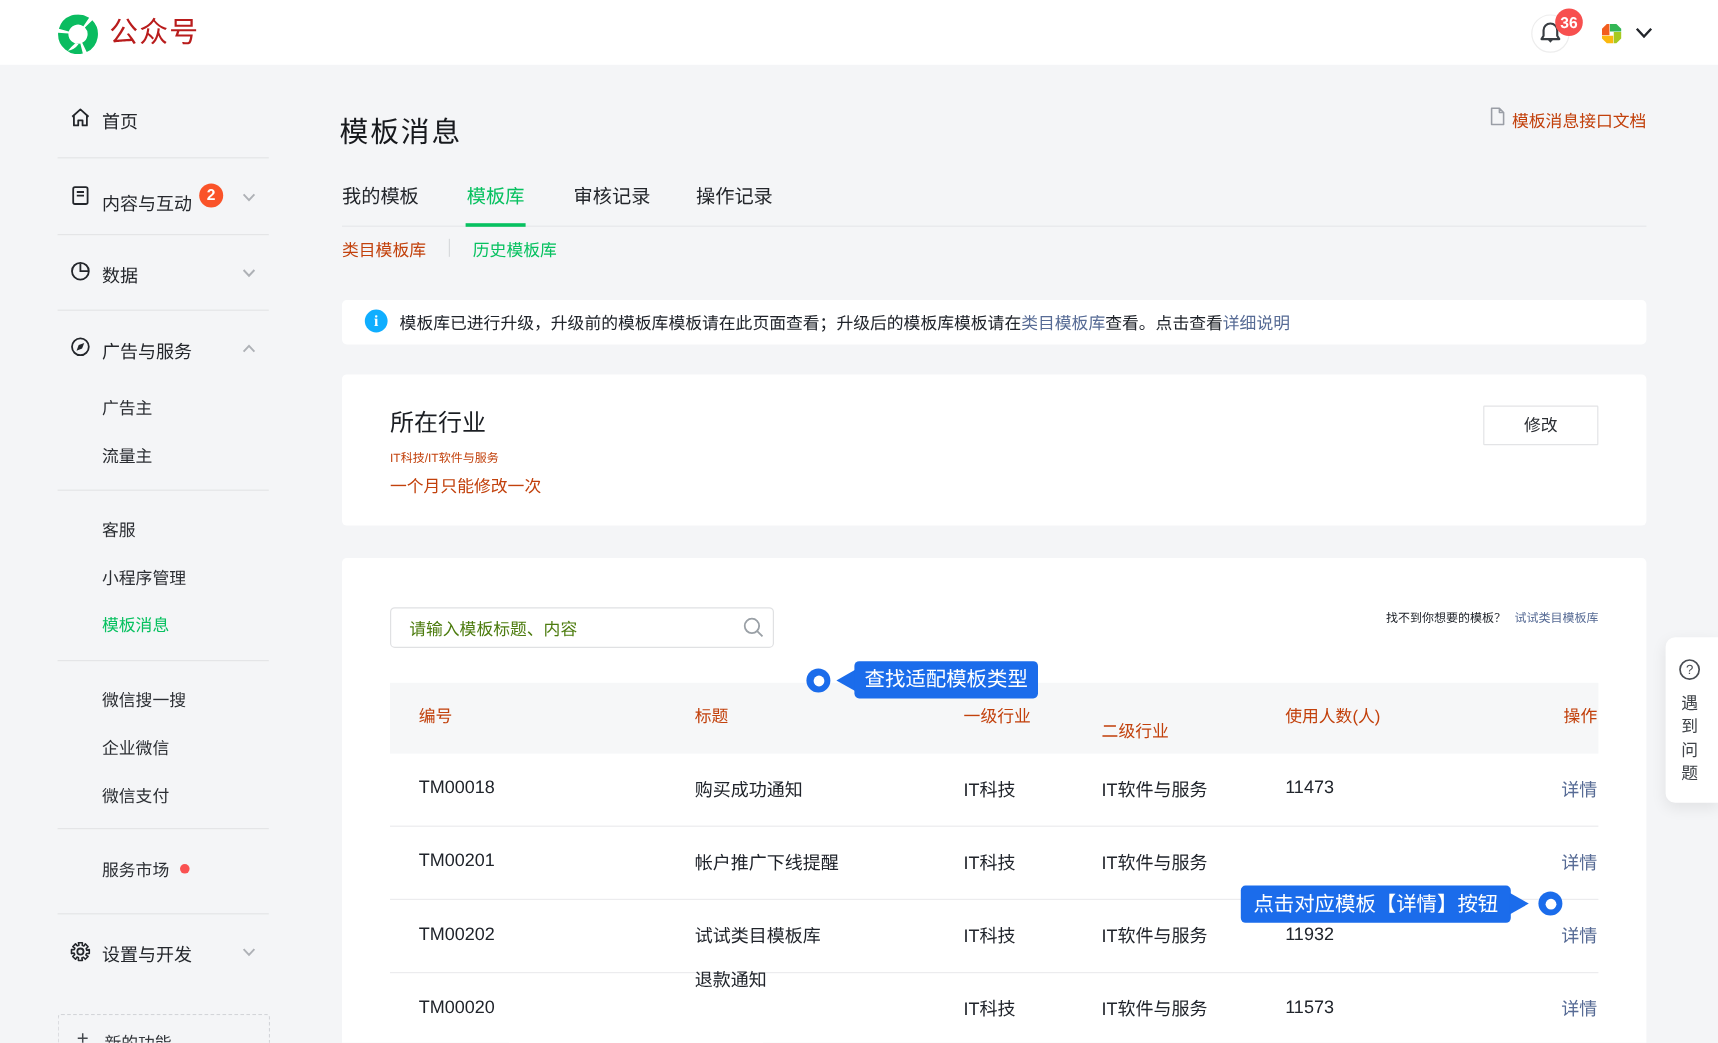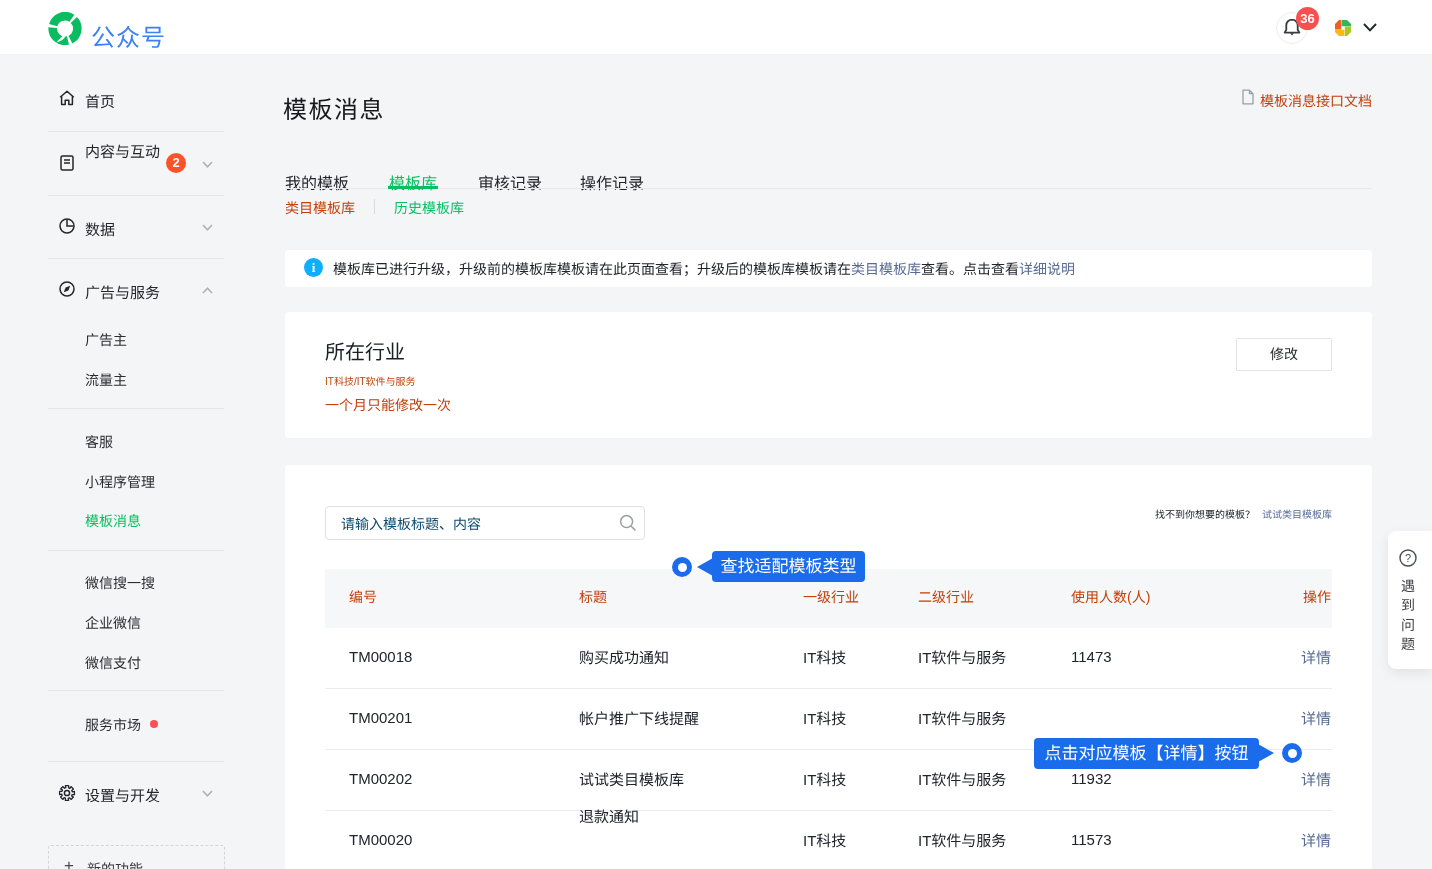--- a/index.html
+++ b/index.html
@@ -8,34 +8,34 @@
   body { font-family:"Liberation Sans", sans-serif; background:#f4f5f7; position:relative;
          -webkit-font-smoothing:antialiased; }
   .abs { position:absolute; }
   .dark { color:#20242b; }
   .gray { color:#c2410c; }
   .link { color:#576b95; }
   .green { color:#07c160; }
 
   
   #header { position:absolute; left:0; top:0; width:1432px; height:54px; background:#fff; z-index:5; }
-  #brand-text { position:absolute; left:91px; top:18px; font-size:24px; color:#3b82f6; letter-spacing:1px; }
+  #brand-text { position:absolute; left:91px; top:7px; font-size:24px; color:#b91c1c; letter-spacing:1px; }
 
   
   .side-item { position:absolute; left:85px; font-size:15px; color:#24272c; white-space:nowrap;text-align:right; }
   .side-sub { position:absolute; left:85px; font-size:14px; color:#2b2e33; white-space:nowrap; }
   .side-sep { position:absolute; left:48px; width:176px; height:1px; background:#e4e5e7; }
   .side-sub.green { color:#07c160; }
   .side-ico { position:absolute; left:58px; width:18px; height:18px; }
   .chev { position:absolute; left:201px; width:13px; height:13px; }
 
   
   .card { position:absolute; background:#fff; border-radius:4px; }
   h1 { position:absolute; left:283px; top:90px; font-size:24px; font-weight:500; letter-spacing:1.5px; color:#17191d; }
-  .tab { position:absolute; top:170px; font-size:16px; color:#23262b; }
+  .tab { position:absolute; top:150px; font-size:16px; color:#23262b; }
   .tab.green { color:#07c160; }
   .cell { position:absolute; font-size:15px; white-space:nowrap; }
   .cell.gray { font-size:14px; }
 
   .callout { position:absolute; background:#1b6ceb; border-radius:4px; color:#fff; font-size:17px;
              line-height:31px; text-align:center; height:31px; z-index:4; }
   .ring { position:absolute; width:20px; height:20px; border-radius:50%; background:#1b6ceb; z-index:4; }
   .ring::after { content:""; position:absolute; left:5.5px; top:5.5px; width:9px; height:9px;
                  border-radius:50%; background:#fff; }
 </style>
@@ -77,21 +77,21 @@
   <svg class="side-ico" style="top:89px" viewBox="0 0 18 18">
     <path d="M2.2,8.3 L9,2.2 L15.8,8.3 M3.6,7.2 V15.5 H7.2 V11.3 H10.8 V15.5 H14.4 V7.2" fill="none" stroke="#23262b" stroke-width="1.5" stroke-linejoin="round"></path>
   </svg>
   <div class="side-item" style="top:90px">首页</div>
   <div class="side-sep" style="top:131px"></div>
 
   <svg class="side-ico" style="top:154px" viewBox="0 0 18 18">
     <rect x="3" y="2" width="12" height="14" rx="1.5" fill="none" stroke="#23262b" stroke-width="1.5"></rect>
     <path d="M6,6 H12 M6,9 H12" stroke="#23262b" stroke-width="1.5"></path>
   </svg>
-  <div class="side-item" style="top:140px">内容与互动</div>
+  <div class="side-item" style="top:158px">内容与互动</div>
   <div class="abs" style="left:166px;top:153px;width:20px;height:20px;border-radius:50%;background:#fa5329;color:#fff;font-size:13px;font-weight:bold;text-align:center;line-height:20px">2</div>
   <svg class="chev" style="top:158px" viewBox="0 0 13 13">
       <path d="M2,4 L6.5,8.8 L11,4" fill="none" stroke="#aeb1b6" stroke-width="1.6"></path>
     </svg>
   <div class="side-sep" style="top:195px"></div>
 
   <svg class="side-ico" style="top:217px" viewBox="0 0 18 18">
     <circle cx="9" cy="9" r="7" fill="none" stroke="#23262b" stroke-width="1.5"></circle>
     <path d="M9,2.5 V9 H15.5" fill="none" stroke="#23262b" stroke-width="1.5"></path>
   </svg>
@@ -163,32 +163,32 @@
 
 <div class="card" style="left:285px;top:312px;width:1087px;height:126px"></div>
 <div class="abs" style="left:325px;top:336px;font-size:20px;color:#1b1e23;z-index:2">所在行业</div>
 <div class="abs gray" style="left:325px;top:373px;font-size:10px;z-index:2">IT科技/IT软件与服务</div>
 <div class="abs gray" style="left:325px;top:394px;font-size:14px;z-index:2">一个月只能修改一次</div>
 <div class="abs" style="left:1236px;top:338px;width:96px;height:33px;border:1px solid #e3e4e6;border-radius:1px;background:#fff;font-size:14px;color:#2b2e33;text-align:center;line-height:31px;z-index:2">修改</div>
 
 <div class="card" style="left:285px;top:465px;width:1087px;height:420px"></div>
 
 <div class="abs" style="left:325px;top:506px;width:320px;height:34px;border:1px solid #e0e1e3;border-radius:4px;background:#fff;z-index:2"></div>
-<div class="abs" style="left:341px;top:513px;font-size:14px;color:#0c4a6e;z-index:2">请输入模板标题、内容</div>
+<div class="abs" style="left:341px;top:513px;font-size:14px;color:#4d7c0f;z-index:2">请输入模板标题、内容</div>
 <svg class="abs" style="left:619px;top:514px;z-index:2" width="18" height="18" viewBox="0 0 18 18">
   <circle cx="7.6" cy="7.6" r="6" fill="none" stroke="#9aa0a6" stroke-width="1.5"></circle>
   <path d="M12,12 L16.4,16.4" stroke="#9aa0a6" stroke-width="1.5"></path>
 </svg>
 <div class="abs" style="right:100px;top:506px;font-size:10px;z-index:2;white-space:nowrap"><span class="dark">找不到你想要的模板？</span><span class="link" style="margin-left:7px">试试类目模板库</span></div>
 
 <div class="abs" style="left:325px;top:569px;width:1007px;height:59px;background:#f6f7f8;z-index:2"></div>
 <div class="cell gray" style="left:349px;top:586px;z-index:3">编号</div>
 <div class="cell gray" style="left:579px;top:586px;z-index:3">标题</div>
 <div class="cell gray" style="left:803px;top:586px;z-index:3">一级行业</div>
-<div class="cell gray" style="left:918px;top:586px;z-index:3">二级行业</div>
+<div class="cell gray" style="left:918px;top:598px;z-index:3">二级行业</div>
 <div class="cell gray" style="left:1071px;top:586px;z-index:3">使用人数(人)</div>
 <div class="cell gray" style="left:1275px;top:586px;width:56px;text-align:right;z-index:3">操作</div>
 
 <div class="cell dark" style="left:349px;top:648px;z-index:2">TM00018</div>
 <div class="cell dark" style="left:579px;top:646px;z-index:2">购买成功通知</div>
 <div class="cell dark" style="left:803px;top:646px;z-index:2">IT科技</div>
 <div class="cell dark" style="left:918px;top:646px;z-index:2">IT软件与服务</div>
 <div class="cell dark" style="left:1071px;top:648px;z-index:2">11473</div>
 <div class="cell link" style="left:1275px;top:646px;width:56px;text-align:right;z-index:2">详情</div>
 <div class="abs" style="left:325px;top:688px;width:1007px;height:1px;background:#ececee;z-index:2"></div>

